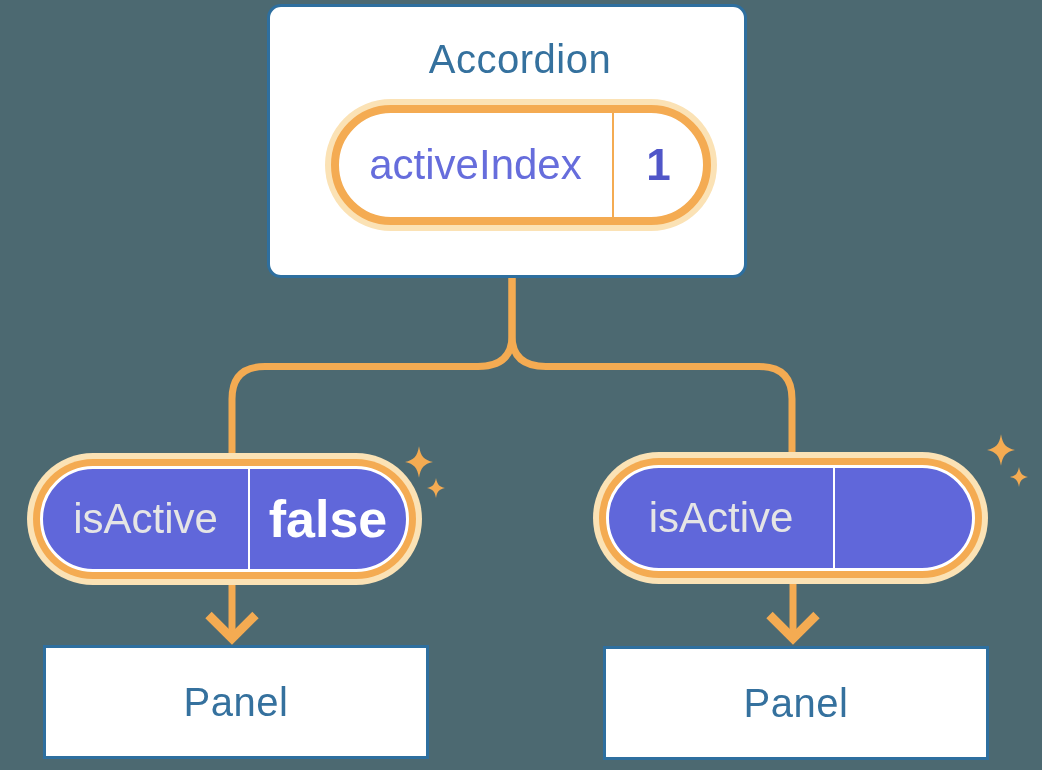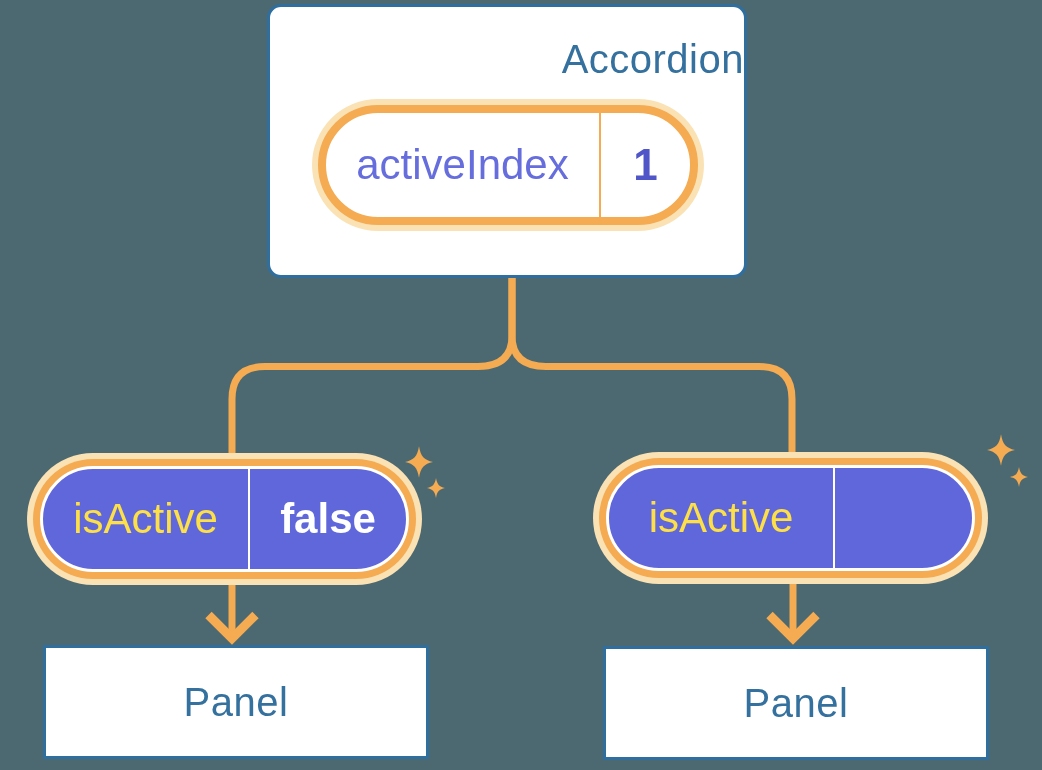--- a/index.html
+++ b/index.html
@@ -31,32 +31,32 @@
     border: 3px solid var(--blue, #2E6F9F);
     z-index: 1;
   }
   .accordion-card {
     left: 267px; top: 4px;
     width: 480px; height: 274px;
     border-radius: 14px;
   }
   .card-title {
     position: absolute;
-    left: 0; top: 30px;
+    left: 13px; top: 30px;
     width: 100%;
-    text-align: right;
+    text-align: center;
     font-size: 40px;
     color: var(--blue-text, #35719E);
     letter-spacing: 0.5px;
   }
 
   
   .state-pill-orange {
     position: absolute;
-    left: 318px; top: 105px;
+    left: 331px; top: 105px;
     width: 380px; height: 120px;
     background: #ffffff;
     border: 8px solid var(--orange, #F4AB52);
     border-radius: 999px;
     box-shadow: 0 0 0 6px var(--glow, #FBE2B5);
     display: flex;
     align-items: stretch;
     z-index: 2;
   }
   .state-pill-orange .seg-label {
@@ -87,32 +87,32 @@
     box-shadow: 0 0 0 7px var(--orange, #F4AB52), 0 0 0 13px var(--glow, #FBE2B5);
     display: flex;
     align-items: stretch;
     z-index: 2;
   }
   .state-pill-purple.left  { left: 40px;  top: 466px; }
   .state-pill-purple.right { left: 606px; top: 465px; }
   .state-pill-purple .seg-label {
     display: flex; align-items: center; justify-content: center;
     font-size: 42px;
-    color: #fde047;
+    color: #e5e5e5;
   }
   .state-pill-purple.left  .seg-label { width: 205px; }
   .state-pill-purple.right .seg-label { width: 224px; }
   .state-pill-purple .seg-divider {
     width: 2px;
     background: #ffffff;
   }
   .state-pill-purple .seg-value {
     flex: 1;
     display: flex; align-items: center; justify-content: center;
-    font-size: 42px;
+    font-size: 52px;
     font-weight: bold;
     color: #ffffff;
   }
 
   
   .panel-card {
     width: 386px; height: 114px;
     border-radius: 0;
     display: flex; align-items: center; justify-content: center;
     font-size: 40px;

